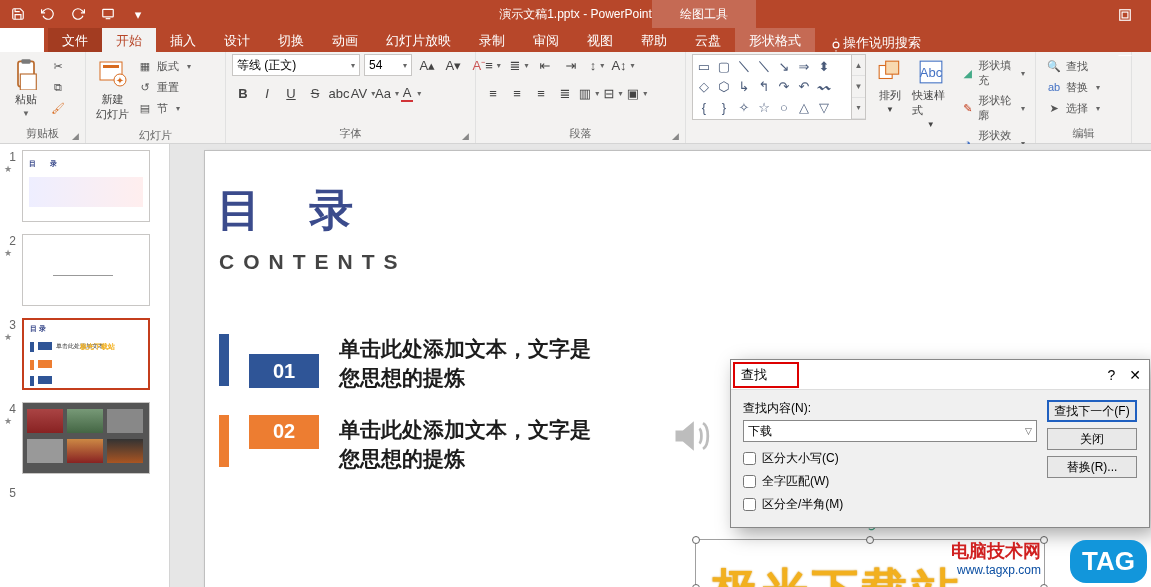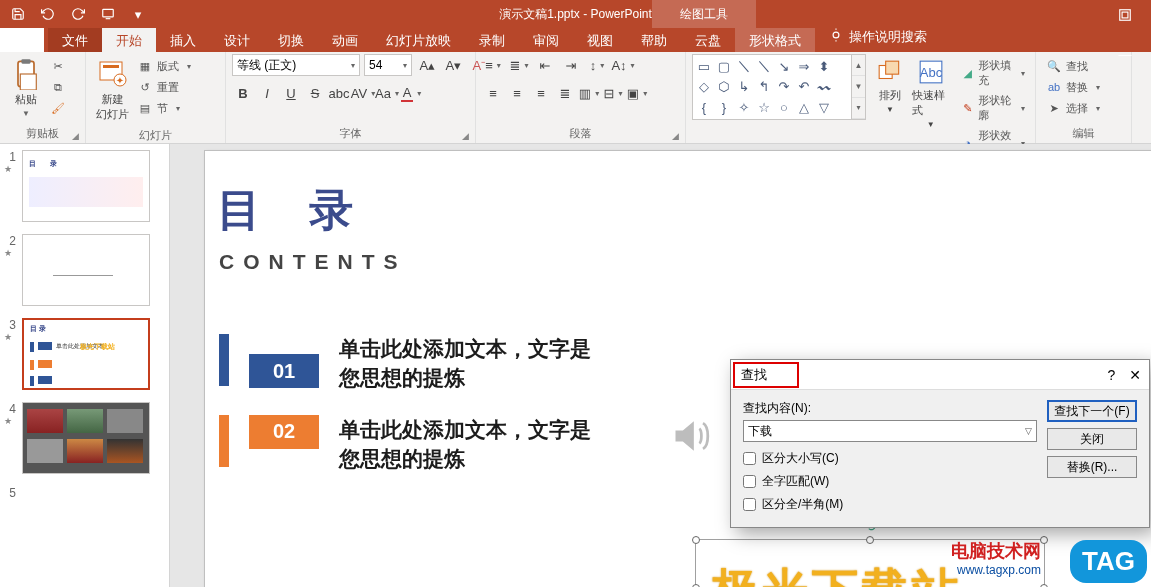--- a/index.html
+++ b/index.html
@@ -14,21 +14,21 @@
 .tb-right .tb-icon-btn { width: 40px; }
 .contextual-tab { position:absolute; left:652px; top:0; height:28px; width:104px; background:#c56a54; color:#fff; display:flex;align-items:center;justify-content:center;font-size:12px;}
 .login-btn { background:#c56a54; padding:3px 10px; font-size:12px; margin-right:8px;}
 
 
 .tabs { height: 24px; background: #b7472a; display: flex; align-items: stretch; color: #fff; font-size: 13px; padding-left:4px;margin-left:44px;}
 .tab { padding: 4px 14px 2px; cursor: default; }
 .tab.file { background:#a33c21; }
 .tab.active { background: #f3f2f1; color: #b7472a; }
 .tab.contextual { background:#c56a54; }
-.tell-me { display:flex; align-items:flex-start; gap:6px; padding-left:14px; color:#fff;}
+.tell-me { display:flex; align-items:flex-end; padding-left:14px; color:#fff;}
 .tell-me svg{width:14px;height:14px;}
 
 
 .ribbon { height: 92px; background: #f3f2f1; border-bottom: 1px solid #d4d4d4; display: flex; }
 .group { border-right: 1px solid #e1e1e1; display: flex; flex-direction: column; padding: 2px 6px 0; }
 .group-body { flex: 1; display:flex; align-items:flex-start;}
 .group-label { text-align: center; font-size: 11px; color: #666; padding: 2px 0; position:relative;}
 .group-label .launcher{position:absolute;right:0;bottom:2px;font-size:9px;color:#888;}
 .rbtn { display:flex; flex-direction:column; align-items:center; justify-content:center; padding:4px 4px; color:#444; font-size:11px; gap:2px;}
 .ricon { width:28px; height:28px; display:flex;align-items:center;justify-content:center;font-size:20px;color:#d86b1f;}

